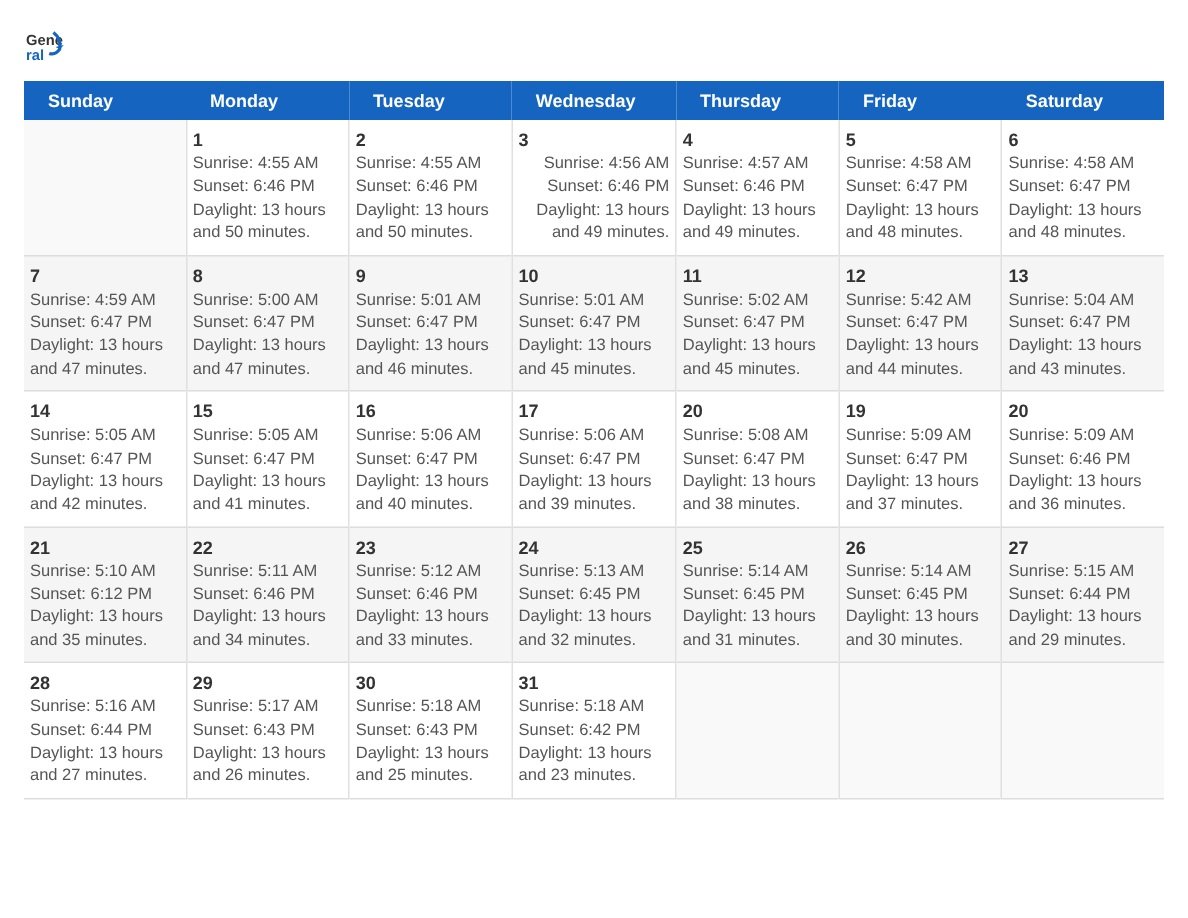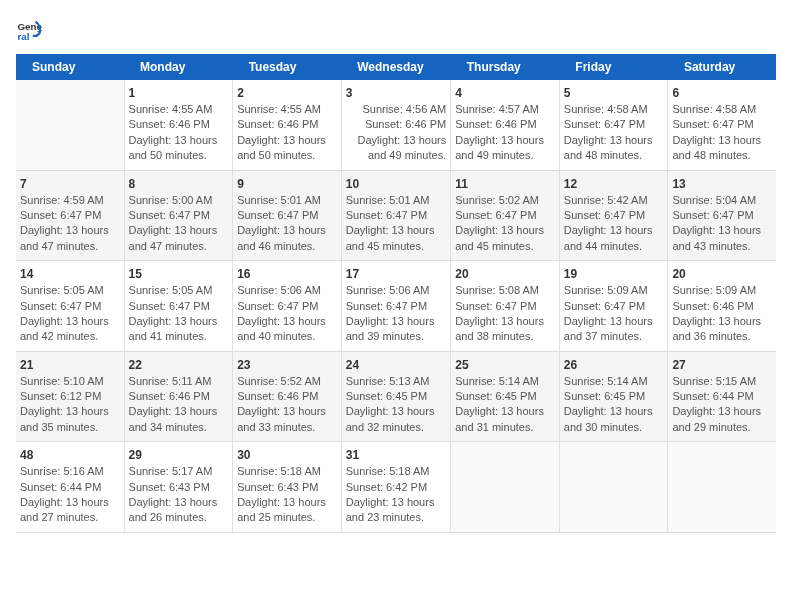--- a/index.html
+++ b/index.html
@@ -275,21 +275,21 @@
         </td>
         <td>
           <div class="day-number">22</div>
           <div class="day-info" style="white-space: pre-line;">Sunrise: 5:11 AM
 Sunset: 6:46 PM
 Daylight: 13 hours
 and 34 minutes.</div>
         </td>
         <td>
           <div class="day-number">23</div>
-          <div class="day-info" style="white-space: pre-line;">Sunrise: 5:52 AM
+          <div class="day-info" style="white-space: pre-line;">Sunrise: 5:12 AM
 Sunset: 6:46 PM
 Daylight: 13 hours
 and 33 minutes.</div>
         </td>
         <td>
           <div class="day-number">24</div>
           <div class="day-info" style="white-space: pre-line;">Sunrise: 5:13 AM
 Sunset: 6:45 PM
 Daylight: 13 hours
 and 32 minutes.</div>
@@ -311,21 +311,21 @@
         <td>
           <div class="day-number">27</div>
           <div class="day-info" style="white-space: pre-line;">Sunrise: 5:15 AM
 Sunset: 6:44 PM
 Daylight: 13 hours
 and 29 minutes.</div>
         </td>
       </tr>
       <tr>
         <td>
-          <div class="day-number">48</div>
+          <div class="day-number">28</div>
           <div class="day-info" style="white-space: pre-line;">Sunrise: 5:16 AM
 Sunset: 6:44 PM
 Daylight: 13 hours
 and 27 minutes.</div>
         </td>
         <td>
           <div class="day-number">29</div>
           <div class="day-info" style="white-space: pre-line;">Sunrise: 5:17 AM
 Sunset: 6:43 PM
 Daylight: 13 hours

